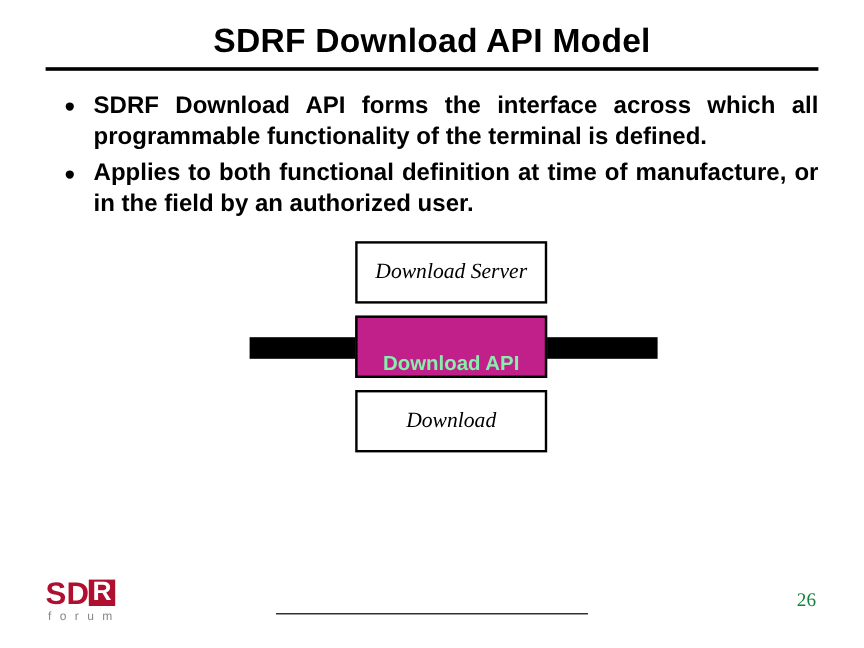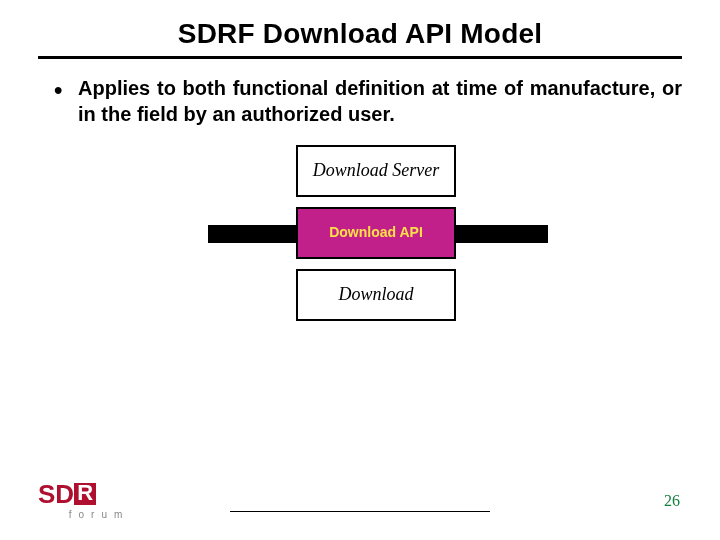--- a/index.html
+++ b/index.html
@@ -79,25 +79,26 @@
     font-style: italic;
     font-family: "Times New Roman", Times, serif;
     font-size: 18px;
     line-height: 1.1;
     font-weight: 400;
   }
   .dbox.server { top: 4px; text-align: right; }
   .dbox.api {
     top: 66px;
     background: #c11f8a;
-    color: #fde047;
+    color: #86efac;
     font-weight: 700;
     font-style: normal;
     font-family: Arial, sans-serif;
-    font-size: 14px;
+    font-size: 17px;
+    align-items: flex-end;
   }
   .dbox.terminal { top: 128px; }
   .footer {
     position: absolute;
     left: 0; right: 0;
     bottom: 14px;
     height: 60px;
   }
   .logo {
     position: absolute;
@@ -136,21 +137,20 @@
     color: #fff;
     font-size: 22px;
   }
   .logo-forum {
     font-size: 10px;
     letter-spacing: 7px;
     color: #888;
     margin-top: 2px;
     font-weight: 400;
     padding-left: 2px;
-    text-align: center;
   }
   .footer-center {
     position: absolute;
     left: 200px;
     width: 320px;
     bottom: 10px;
     text-align: center;
   }
   .footer-rule {
     border: none;
@@ -174,20 +174,21 @@
 </style>
 </head>
 <body>
 
 <div class="slide">
 
   <h1 class="title">SDRF Download API Model</h1>
   <hr class="title-rule">
 
   <ul class="bullets">
+    <li>SDRF Download API forms the interface across which all programmable functionality of the terminal is defined.</li>
     <li>Applies to both functional definition at time of manufacture, or in the field by an authorized user.</li>
   </ul>
 
   <div class="diagram">
     <div class="bar"></div>
     <div class="dbox server">
       <span>Download Server</span>
     </div>
     <div class="dbox api">
       <span>Download API</span>

